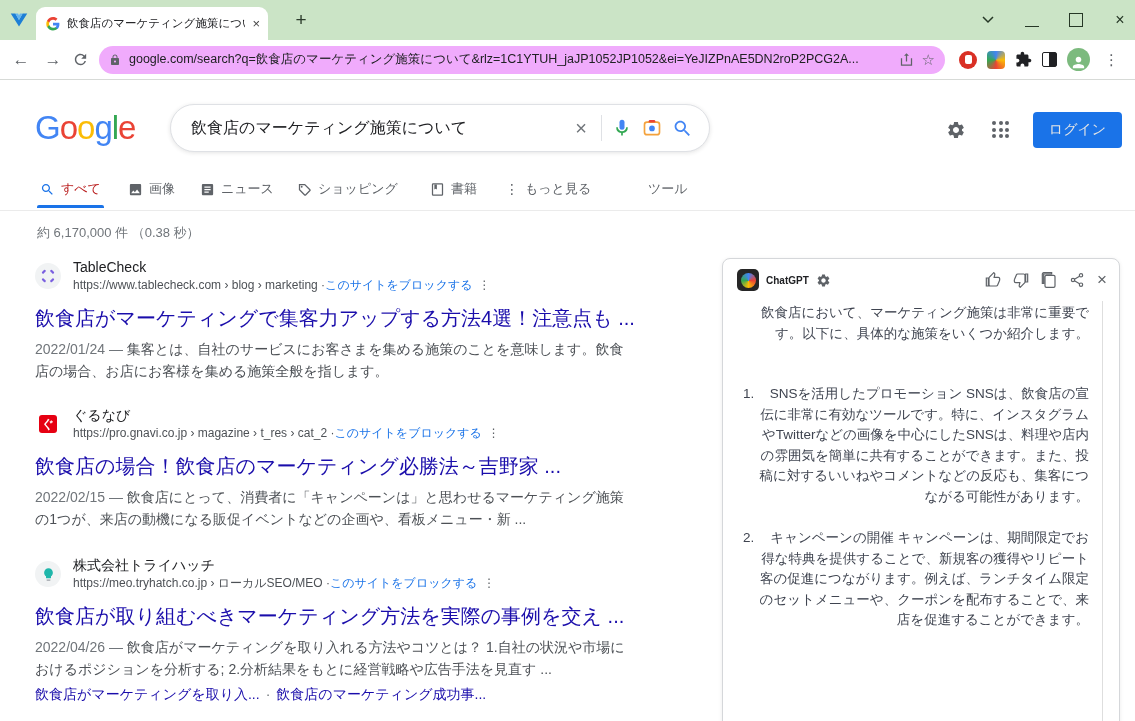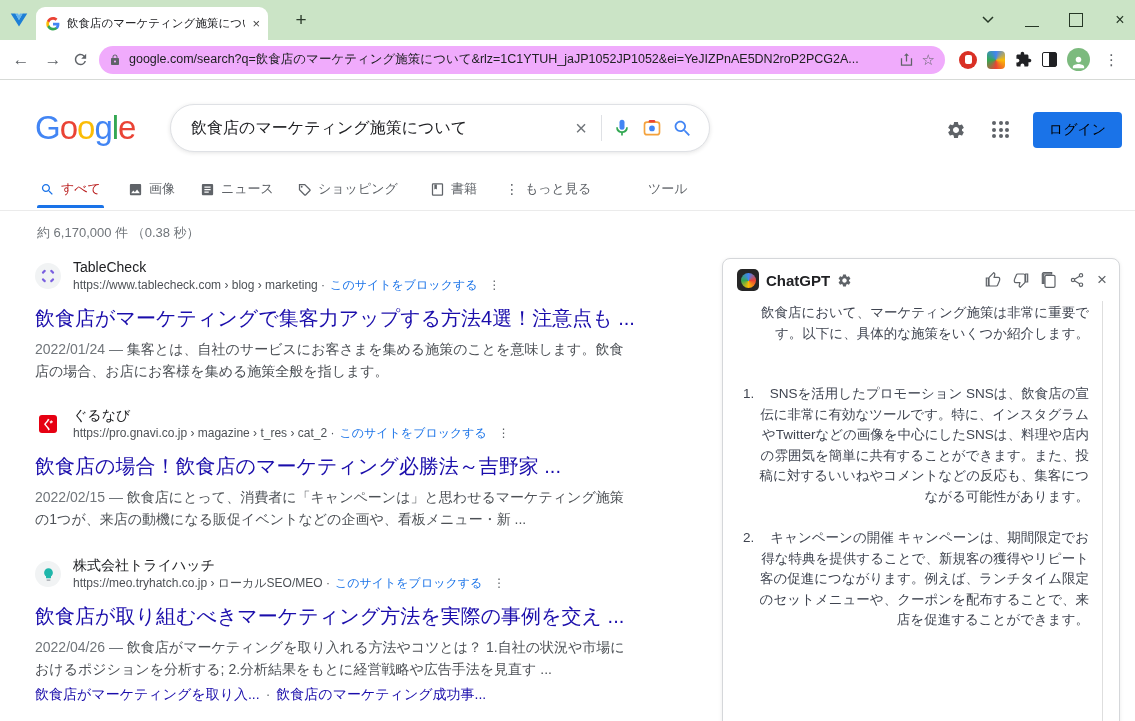--- a/index.html
+++ b/index.html
@@ -50,58 +50,58 @@
     border:1px solid #dfe1e5; border-radius:24px; display:flex; align-items:center;
     padding:0 16px 0 20px; gap:10px; box-shadow:0 1px 4px rgba(32,33,36,.12); background:#fff; }
   .sb-query { flex:1; font-size:16px; color:#202124; white-space:nowrap; overflow:hidden; }
   .sb-clear { font-size:20px; color:#70757a; padding:0 4px; }
   .sb-divider { width:1px; height:26px; background:#dfe1e5; }
   #gear-btn { position:absolute; left:946px; top:120px; }
   #apps-btn { position:absolute; left:992px; top:121px; width:18px; height:18px;
     display:grid; grid-template-columns:repeat(3,4px); grid-template-rows:repeat(3,4px); gap:2.5px; }
   #apps-btn i { width:4px; height:4px; border-radius:50%; background:#5f6368; }
   #login-btn { position:absolute; left:1033px; top:112px; width:89px; height:36px; background:#1a73e8;
-    color:#000000; font-size:14px; border:none; border-radius:4px; display:flex; align-items:center;
+    color:#e5e5e5; font-size:14px; border:none; border-radius:4px; display:flex; align-items:center;
     justify-content:center; }
 
   
   #nav-row { position:absolute; left:0; top:172px; width:1135px; height:39px; border-bottom:1px solid #ebebeb; }
   .ntab { position:absolute; top:8px; display:flex; align-items:center; gap:6px; font-size:13px; color:#5f6368; }
   .ntab.active { color:#b91c1c; }
   .ntab.active::after { content:""; position:absolute; left:-3px; right:-3px; bottom:-10px; height:3px;
     background:#1a73e8; border-radius:2px 2px 0 0; }
   #stats { position:absolute; left:37px; top:224px; font-size:13px; color:#70757a; }
 
   
   .result { position:absolute; left:35px; width:600px; }
   .r-head { display:flex; align-items:center; gap:12px; }
   .fav { width:26px; height:26px; border-radius:50%; background:#f1f3f4; display:flex;
     align-items:center; justify-content:center; flex-shrink:0; }
   .fav-red { width:18px; height:18px; background:#e60012; border-radius:3px; color:#fff; font-size:12px;
     font-weight:bold; display:flex; align-items:center; justify-content:center; }
   .r-site { font-size:14px; color:#202124; line-height:19px; }
-  .r-url { font-size:12px; color:#4d5156; line-height:17px; display:flex; gap:5px; align-items:flex-end; }
+  .r-url { font-size:12px; color:#4d5156; line-height:17px; display:flex; align-items:flex-end; }
   .r-block { color:#1a73e8; }
   .r-more { color:#5f6368; font-size:12px; margin-left:6px; }
   .r-title { display:block; margin-top:11px; font-size:20px; color:#1a0dab; line-height:26px;
     white-space:nowrap; }
   .r-snippet { margin-top:7px; font-size:14px; color:#4d5156; line-height:22px; width:600px; }
   .r-date { color:#70757a; }
   .r-sitelinks { margin-top:3px; font-size:14px; color:#1a0dab; line-height:22px; display:flex; gap:6px; }
   .sl-sep { color:#70757a; }
 
   
   #gpt-panel { position:absolute; left:722px; top:258px; width:398px; height:500px; background:#fff;
     border:1px solid #d5d7da; border-radius:8px; box-shadow:0 1px 4px rgba(0,0,0,.08); }
   .gpt-head { display:flex; align-items:center; padding:10px 12px 6px 14px; gap:7px; }
   .gpt-logo { width:22px; height:22px; border-radius:5px; background:#262626; display:flex;
     align-items:center; justify-content:center; }
   .gpt-logo i { width:15px; height:15px; border-radius:50%; display:block;
     background:conic-gradient(#4285f4,#ea4335,#fbbc05,#34a853,#4285f4); }
-  .gpt-title { font-size:15px; font-weight:bold; color:#202124; }
+  .gpt-title { font-size:10px; font-weight:bold; color:#202124; }
   .gpt-actions { margin-left:auto; display:flex; align-items:center; gap:12px; color:#5f6368; }
   .gpt-close { font-size:17px; color:#5f6368; }
   .gpt-body { padding:6px 30px 0 16px; font-size:13.5px; color:#3f4450; line-height:20.5px;text-align:right; }
   .gpt-list { margin-top:40px; padding-left:19px; }
   .gpt-list li { margin-bottom:21px; }
   .gpt-scroll { position:absolute; right:16px; top:42px; bottom:0; width:1px; background:#dedede; }
 </style>
 </head>
 <body>
 

